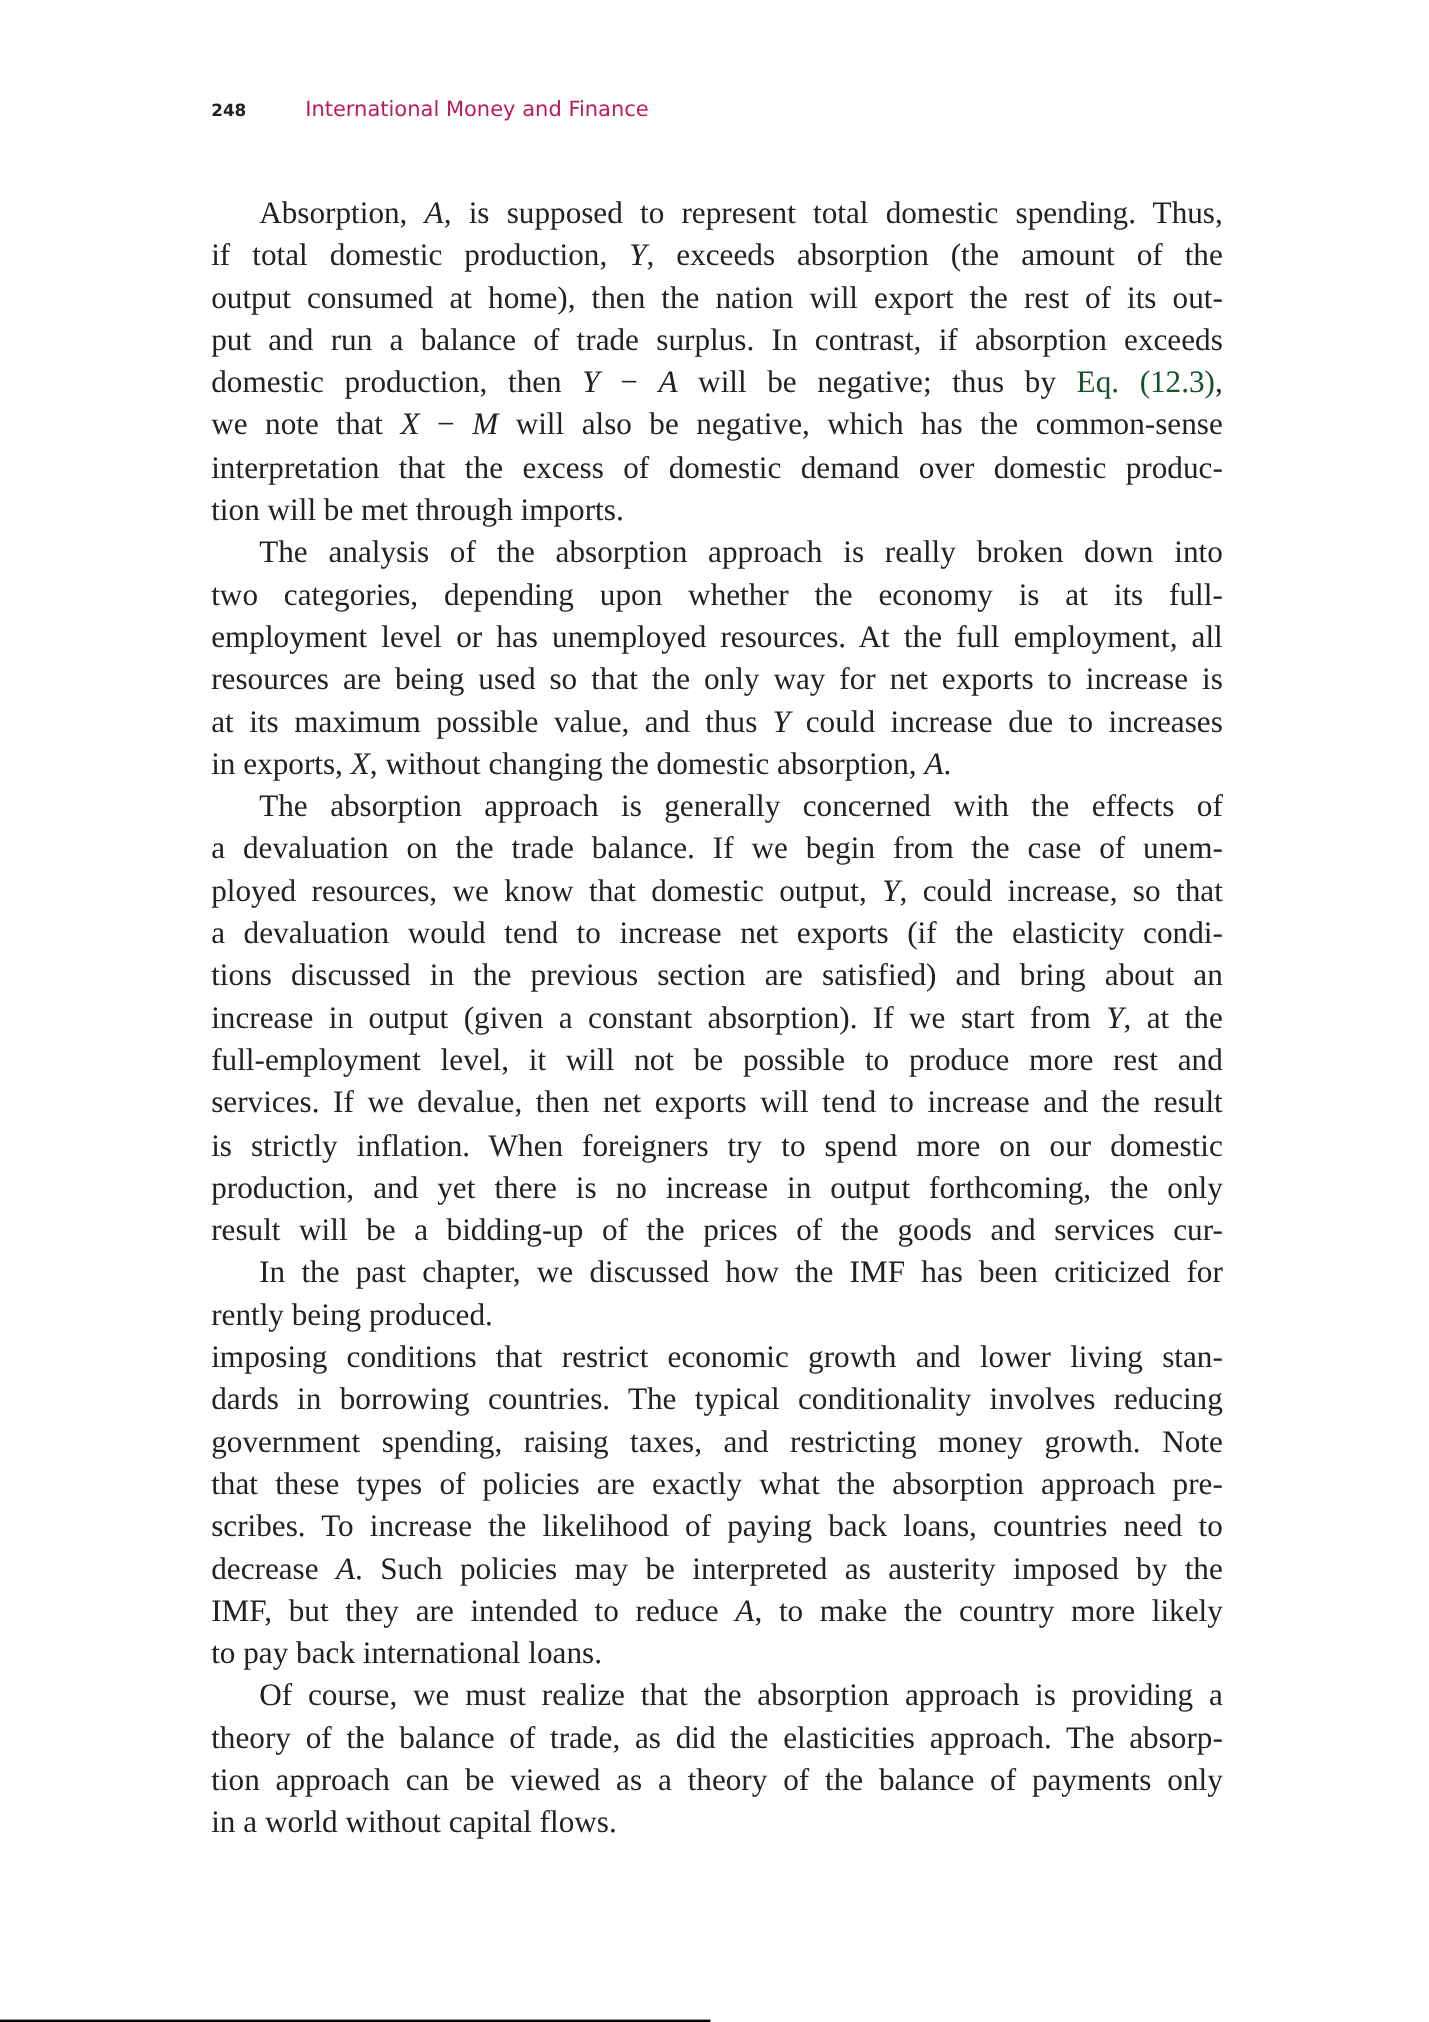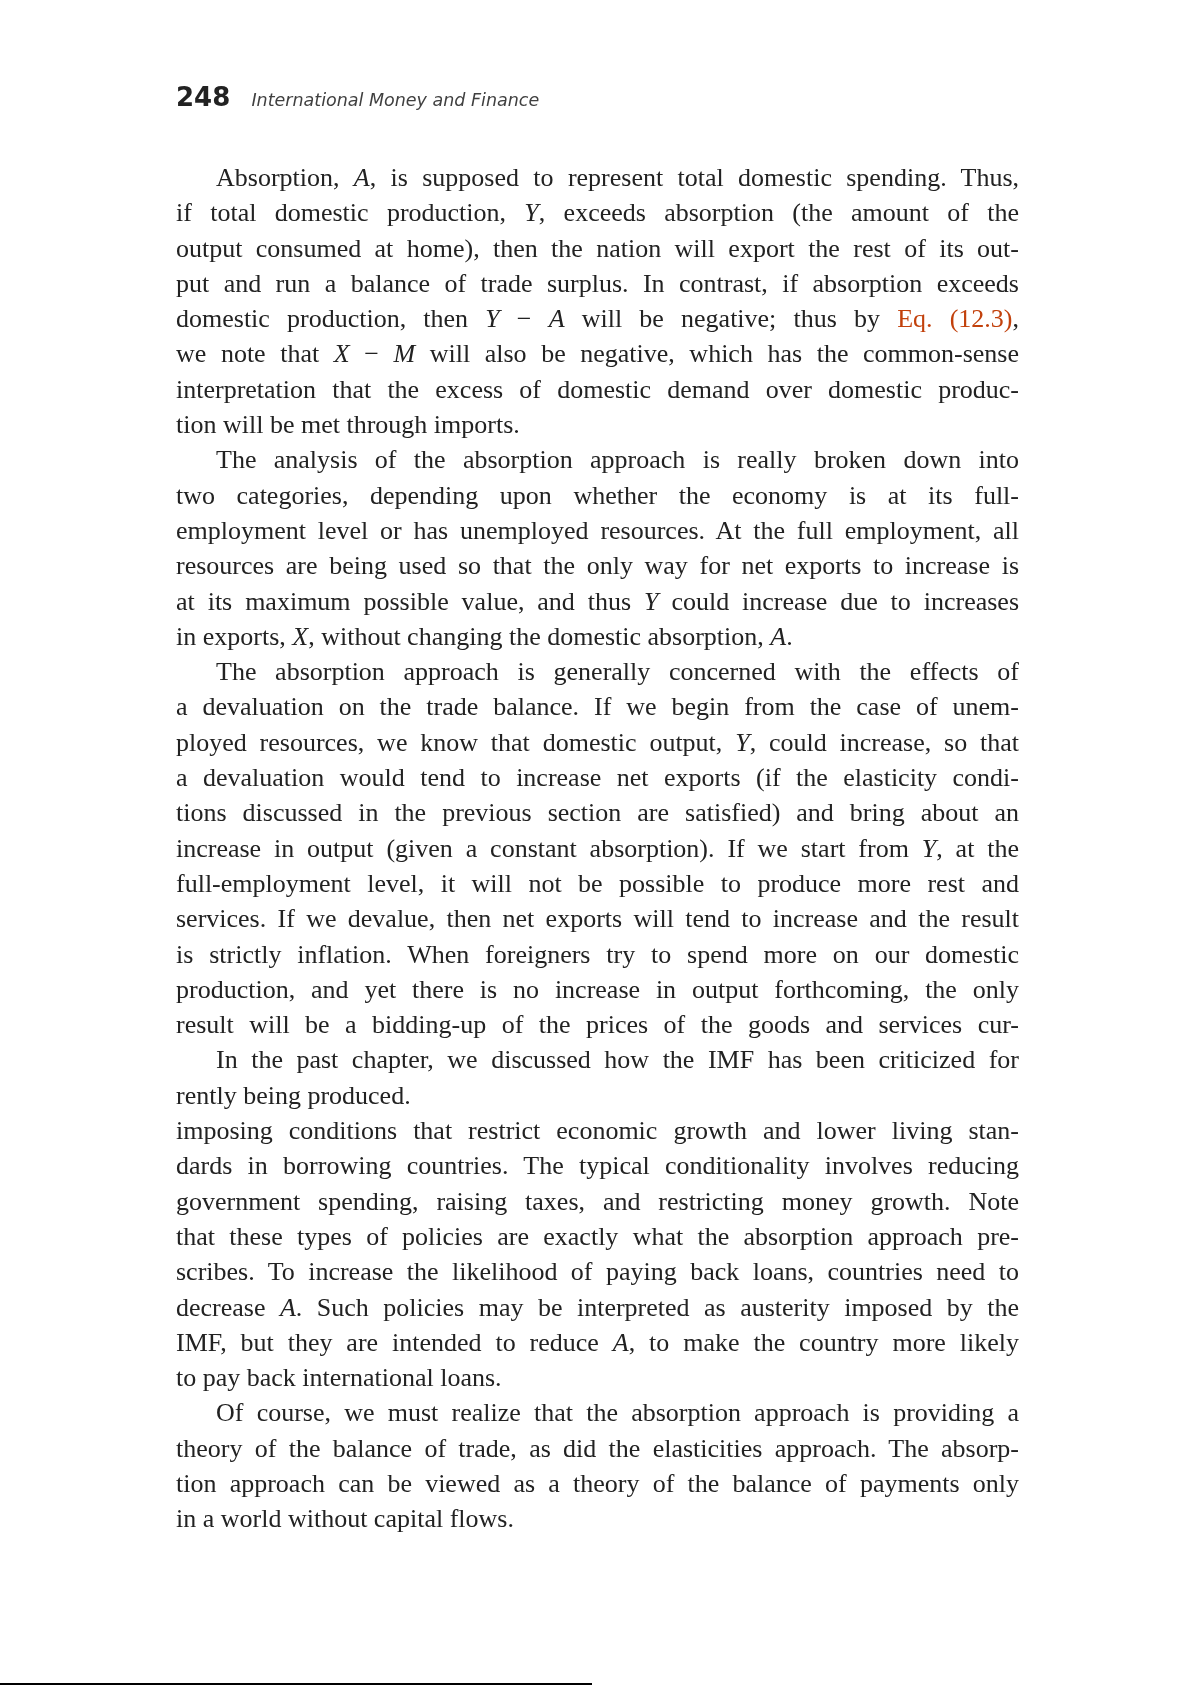--- a/index.html
+++ b/index.html
@@ -1,25 +1,25 @@
 <!DOCTYPE html>
 <html><head>
 <meta charset="utf-8">
 <style>
   html, body { margin:0; padding:0; background:#fff; }
   body { width:1191px; height:1685px; position:relative; overflow:hidden; }
   .header { position:absolute; left:176px; top:82px; font-family:"DejaVu Sans", sans-serif; color:#333; }
-  .header .pg { font-size:26px; font-weight:600; color:#222; }
-  .header .title { font-size:17.5px; margin-left:16px; color:#404040;font-style:italic; }
+  .header .pg { font-size:14px; font-weight:600; color:#222; }
+  .header .title { font-size:17.5px; margin-left:44px; color:#be185d; }
   .body { position:absolute; left:176px; top:160px; width:843px; font-family:"Liberation Serif", serif; font-size:26px; color:#222; }
   .line { height:35.3px; line-height:35.3px; white-space:nowrap; text-align:justify; text-align-last:justify; }
   .line.last { text-align-last:left; }
   .line.indent { padding-left:40px; }
   i { font-style:italic; }
-  .link { color:#c2410c; }
+  .link { color:#14532d; }
   .rule { position:absolute; left:0; top:1683px; width:592px; height:2px; background:#000; }
 </style>
 </head>
 <body>
 
 <div class="header">
   <span class="pg">248</span>
   <span class="title">International Money and Finance</span>
 </div>
 

